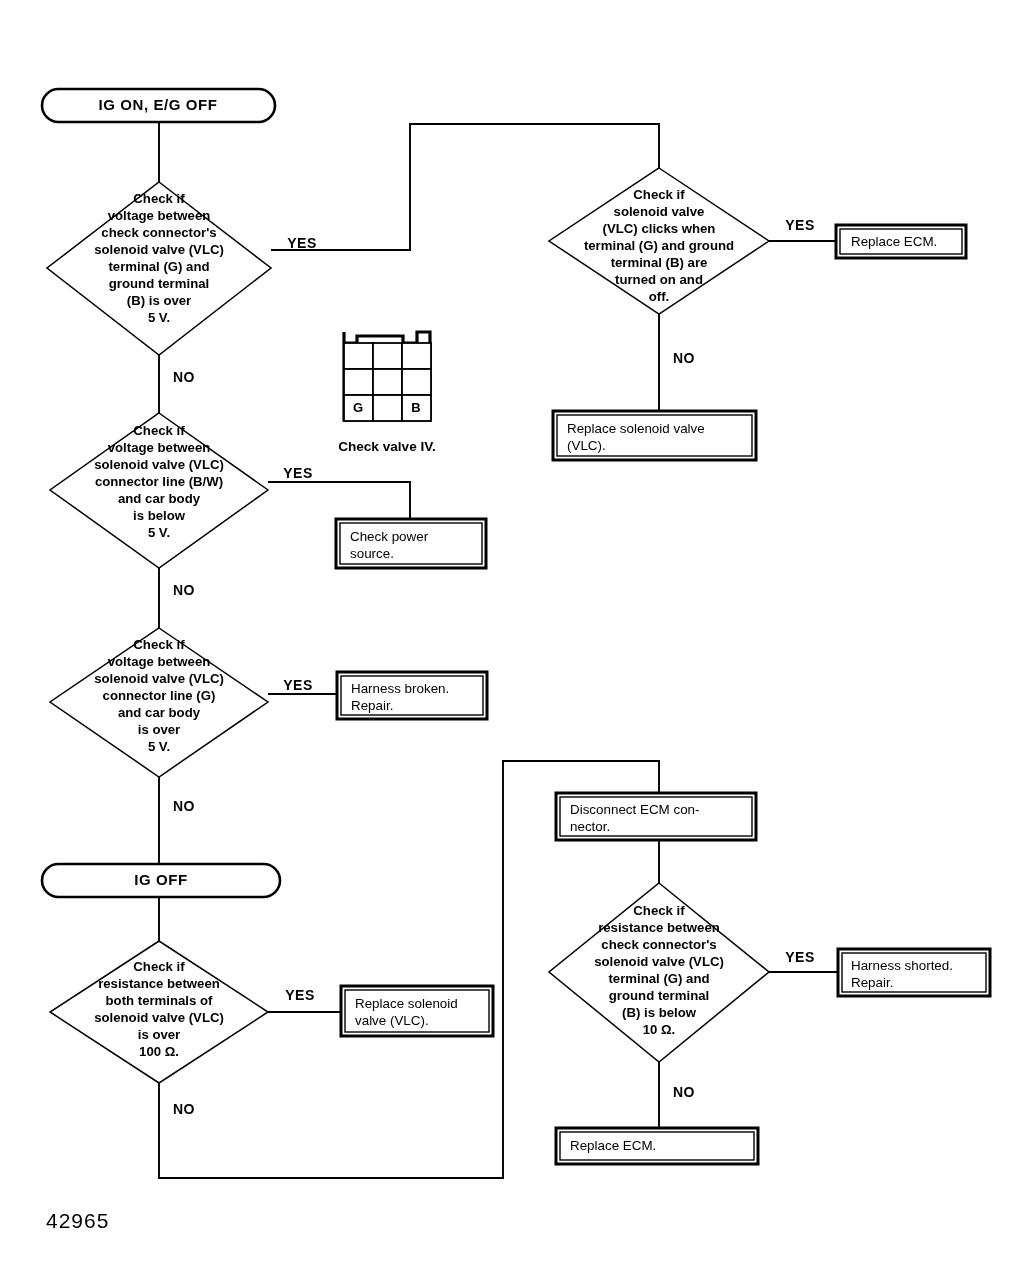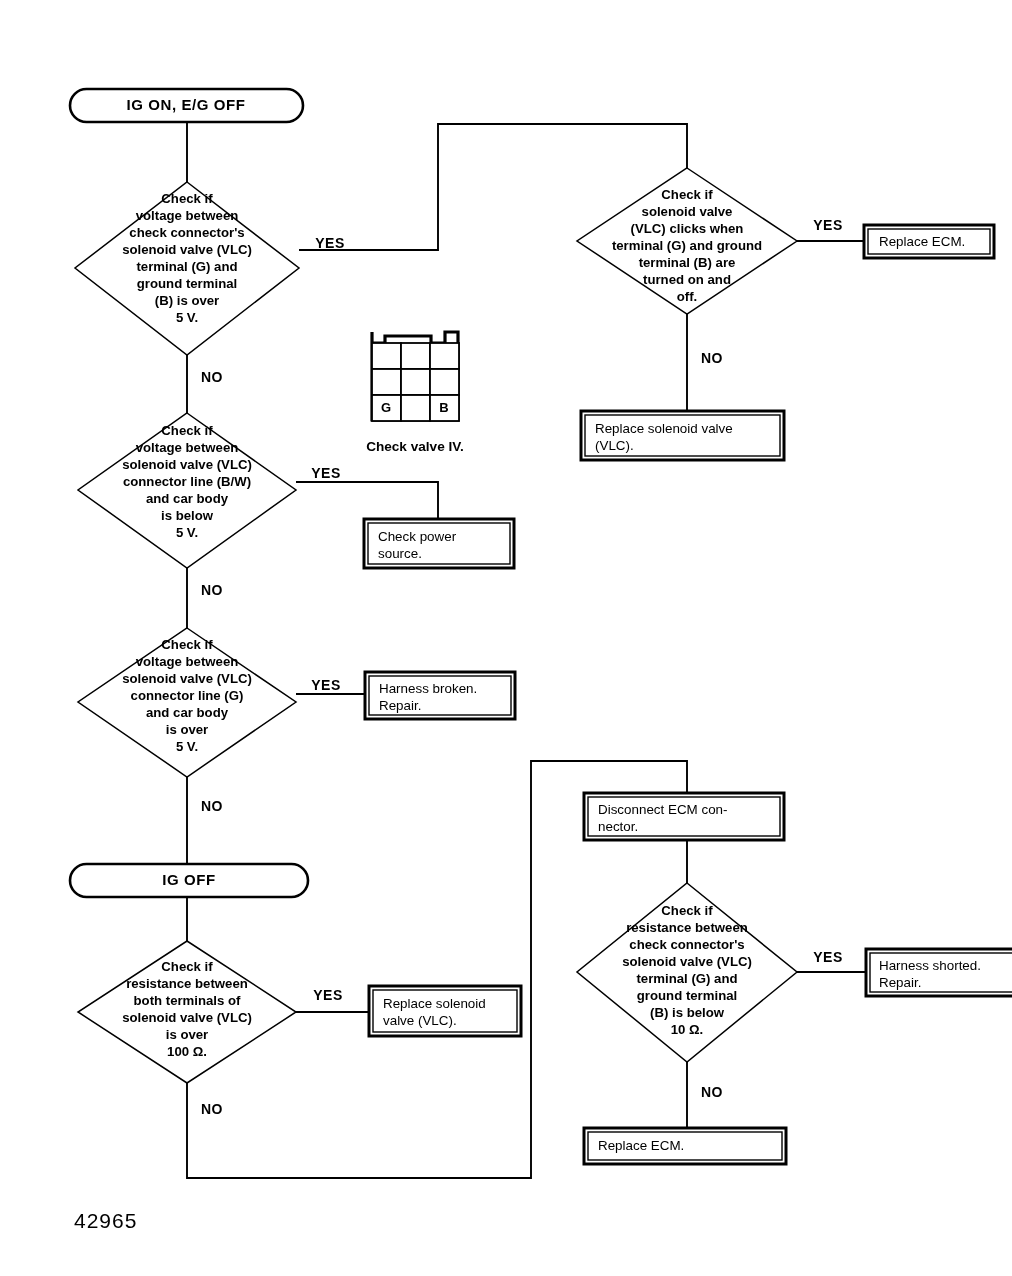--- a/index.html
+++ b/index.html
@@ -13,21 +13,20 @@
     font-family: "Liberation Sans", sans-serif;
     position: relative;
     overflow: hidden;
   }
   #diagram-root {
     position: absolute;
     left: 0;
     top: 0;
     width: 904px;
     height: 1276px;
-    padding-left: 28px;
   }
   svg.flow {
     display: block;
     width: 1012px;
     height: 1276px;
   }
   .conn {
     fill: none;
     stroke: #000000;
     stroke-width: 1.9;

